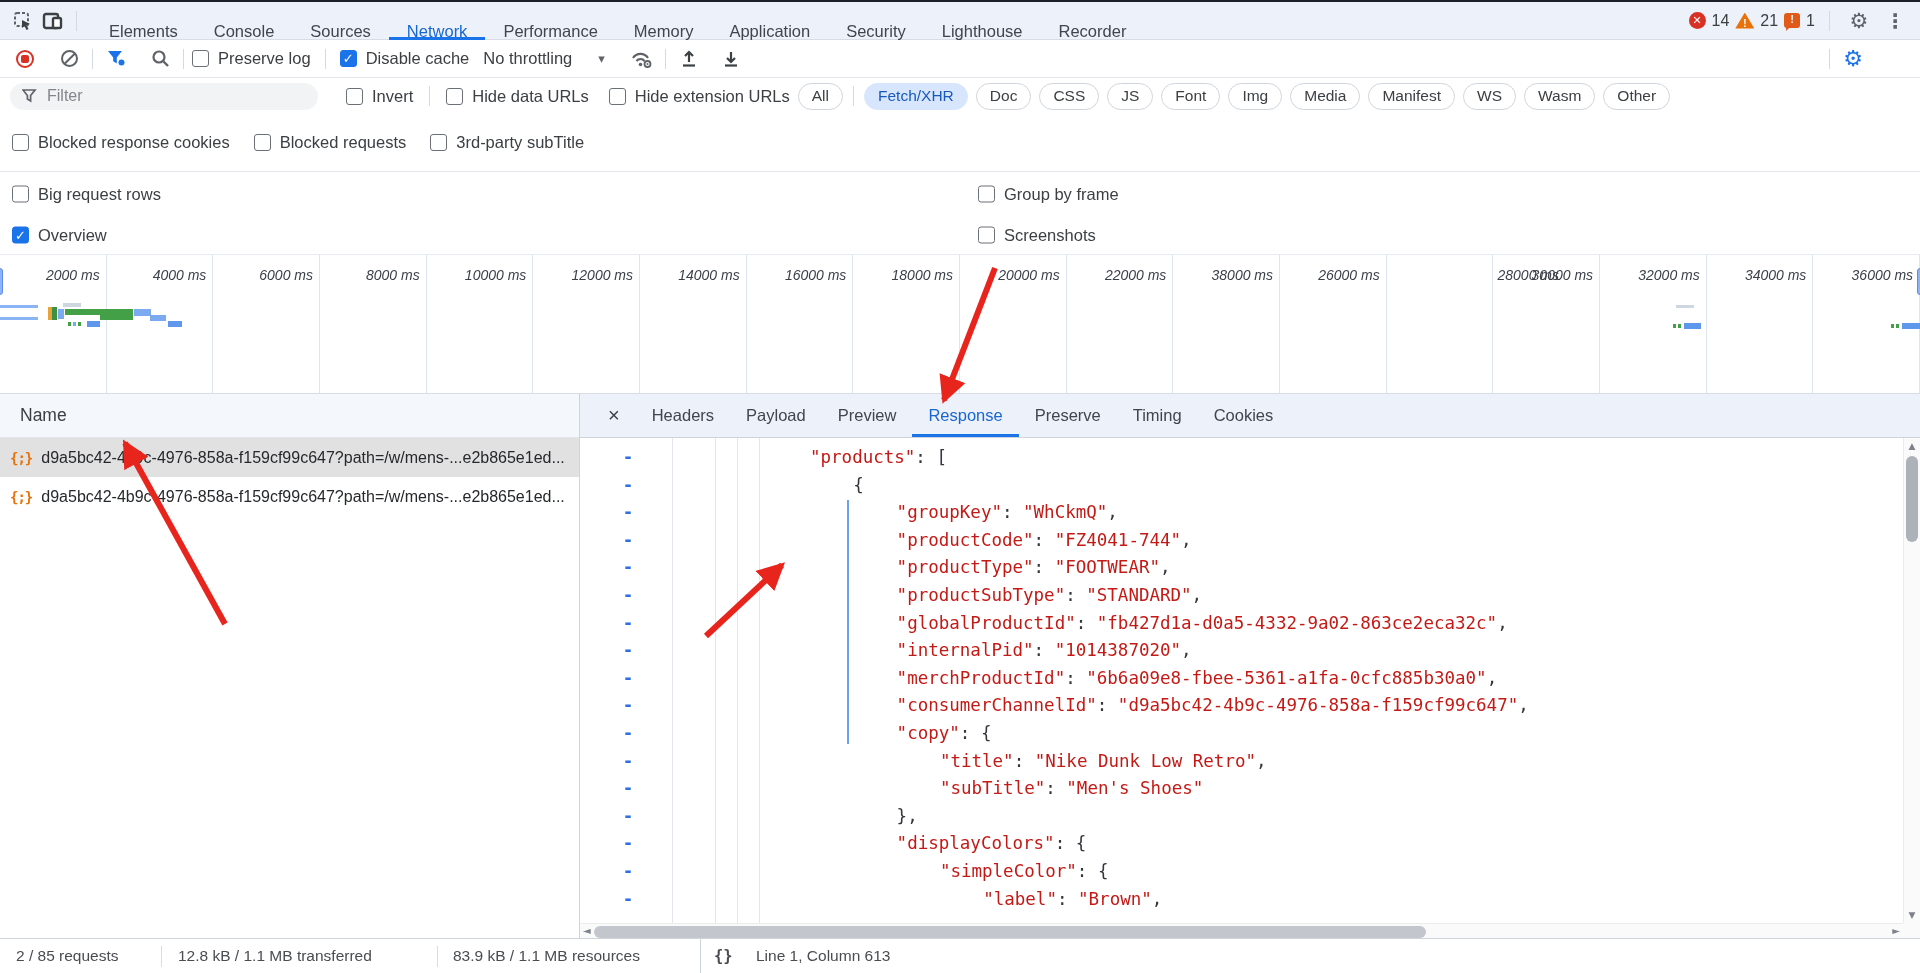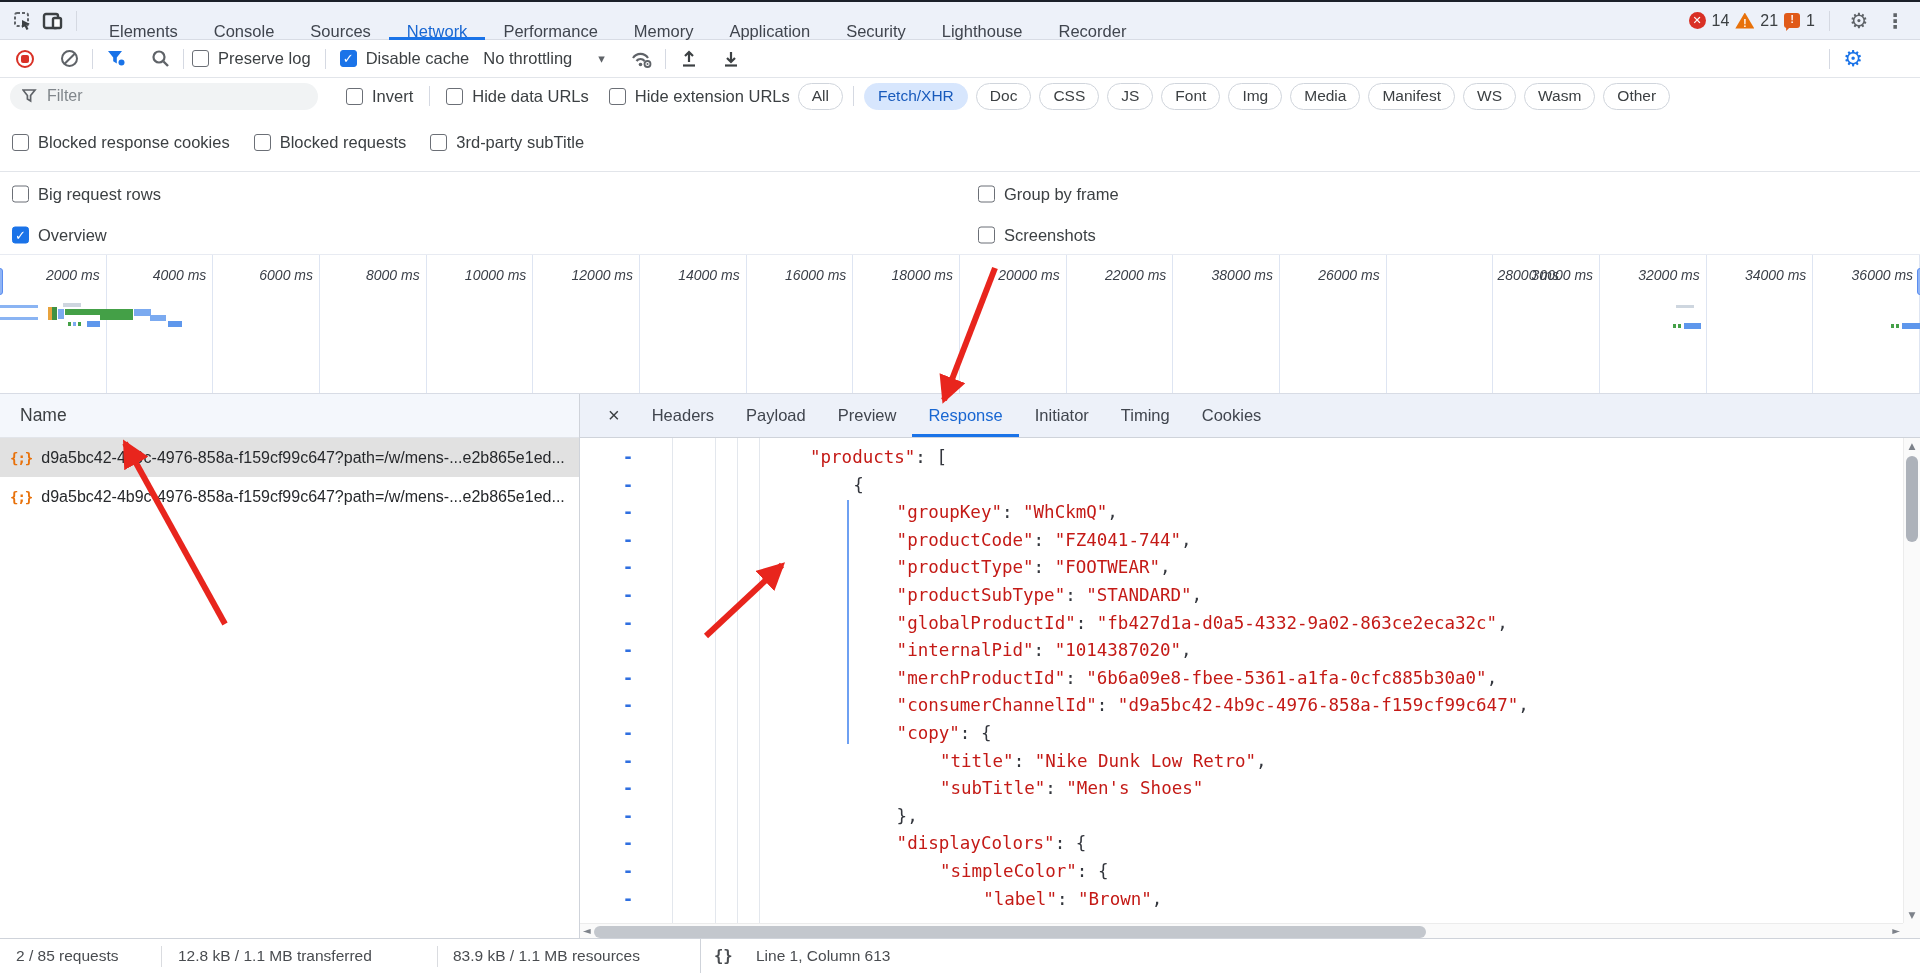--- a/index.html
+++ b/index.html
@@ -375,21 +375,21 @@
         </div>
     </div>
     <div class="details">
       <div class="dtabs">
         <span class="dtab-close">×</span>
         <span id="dtab-list" style="display:flex;align-items:stretch;">
             <span class="dtab">Headers</span>
             <span class="dtab">Payload</span>
             <span class="dtab">Preview</span>
             <span class="dtab active">Response</span>
-            <span class="dtab">Initiator</span>
+            <span class="dtab">Preserve</span>
             <span class="dtab">Timing</span>
             <span class="dtab">Cookies</span>
           </span>
       </div>
       <div class="rview">
         <div class="guide" style="left:92px;"></div>
         <div class="guide" style="left:135px;"></div>
         <div class="guide" style="left:157px;"></div>
         <div class="guide" style="left:179px;"></div>
         <div class="guide-active" style="left:267px;top:62px;height:244px;"></div>

